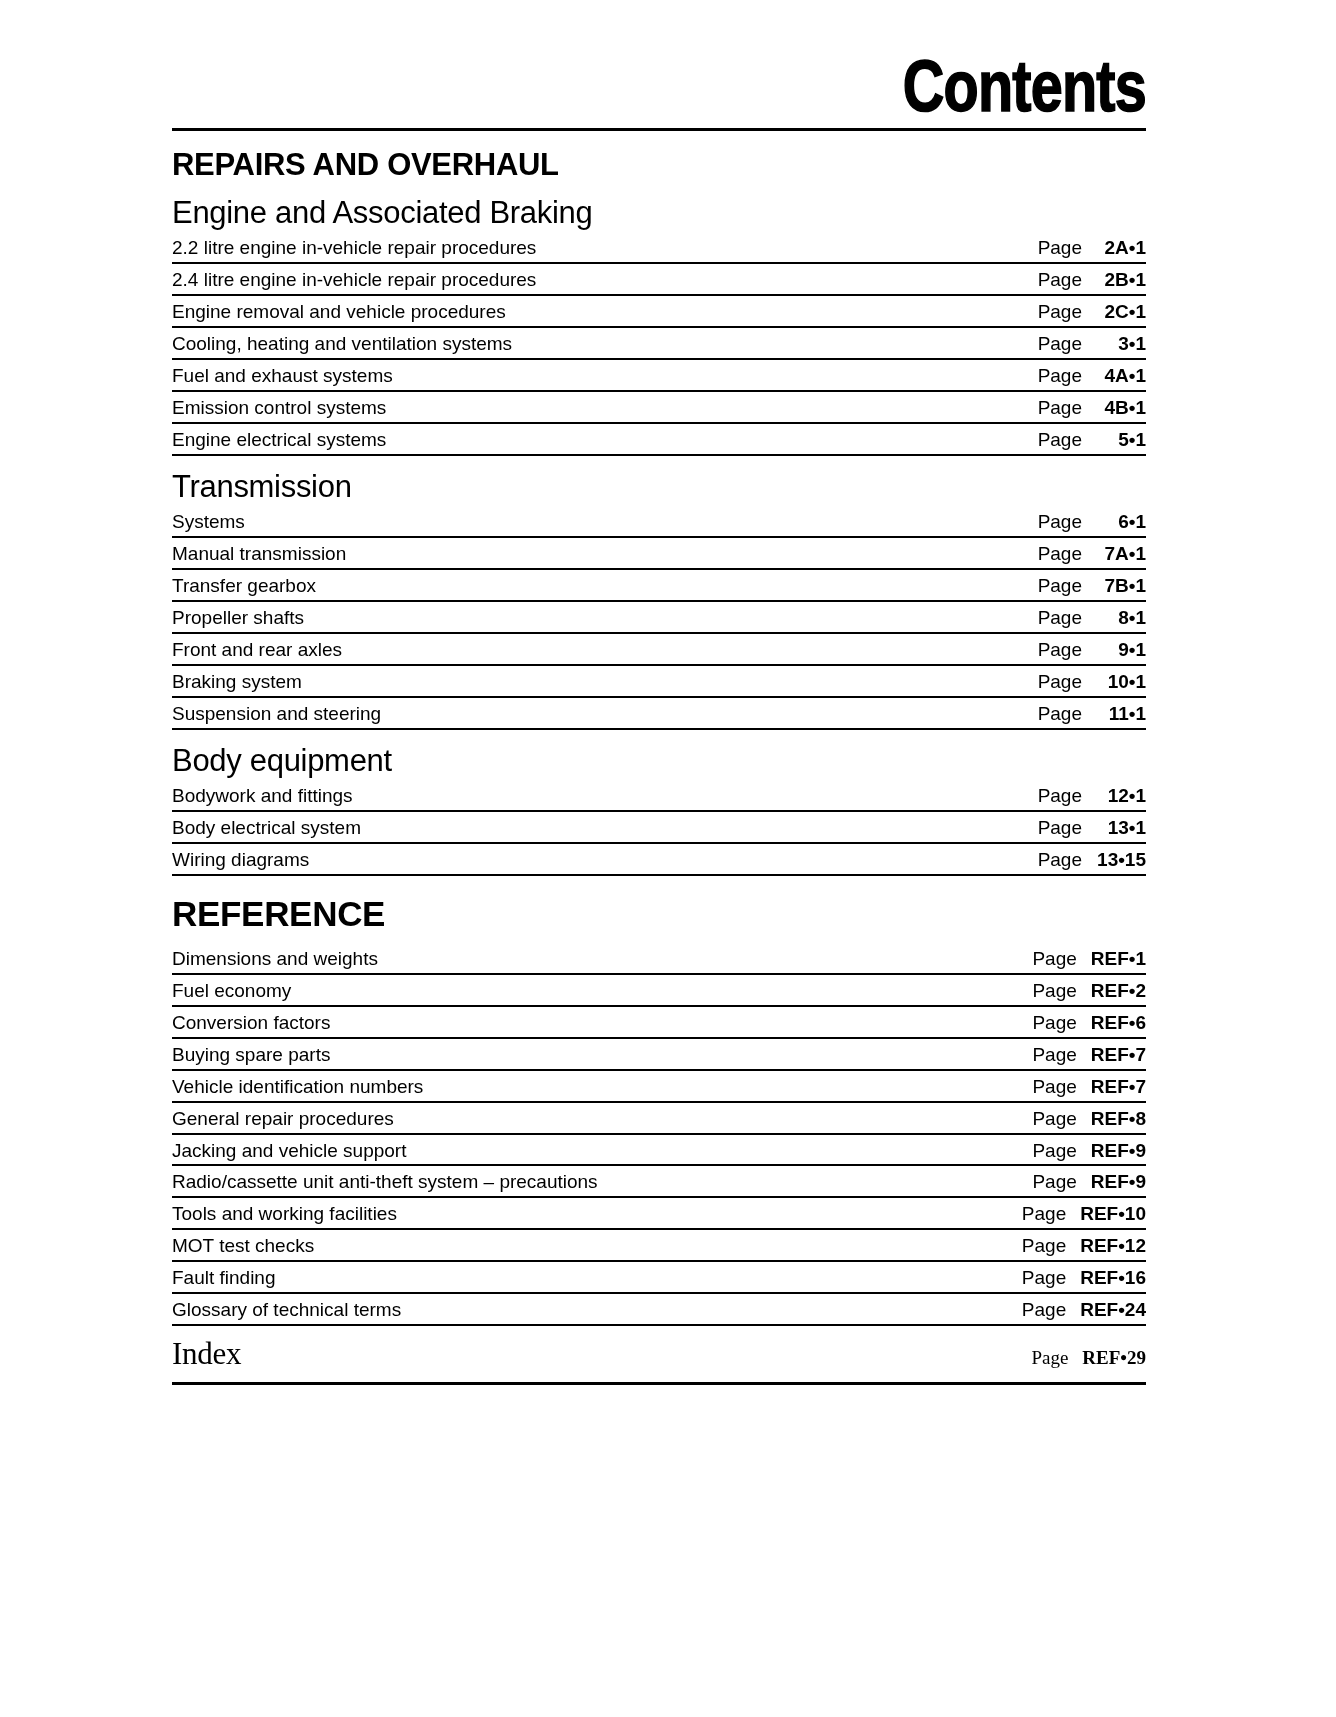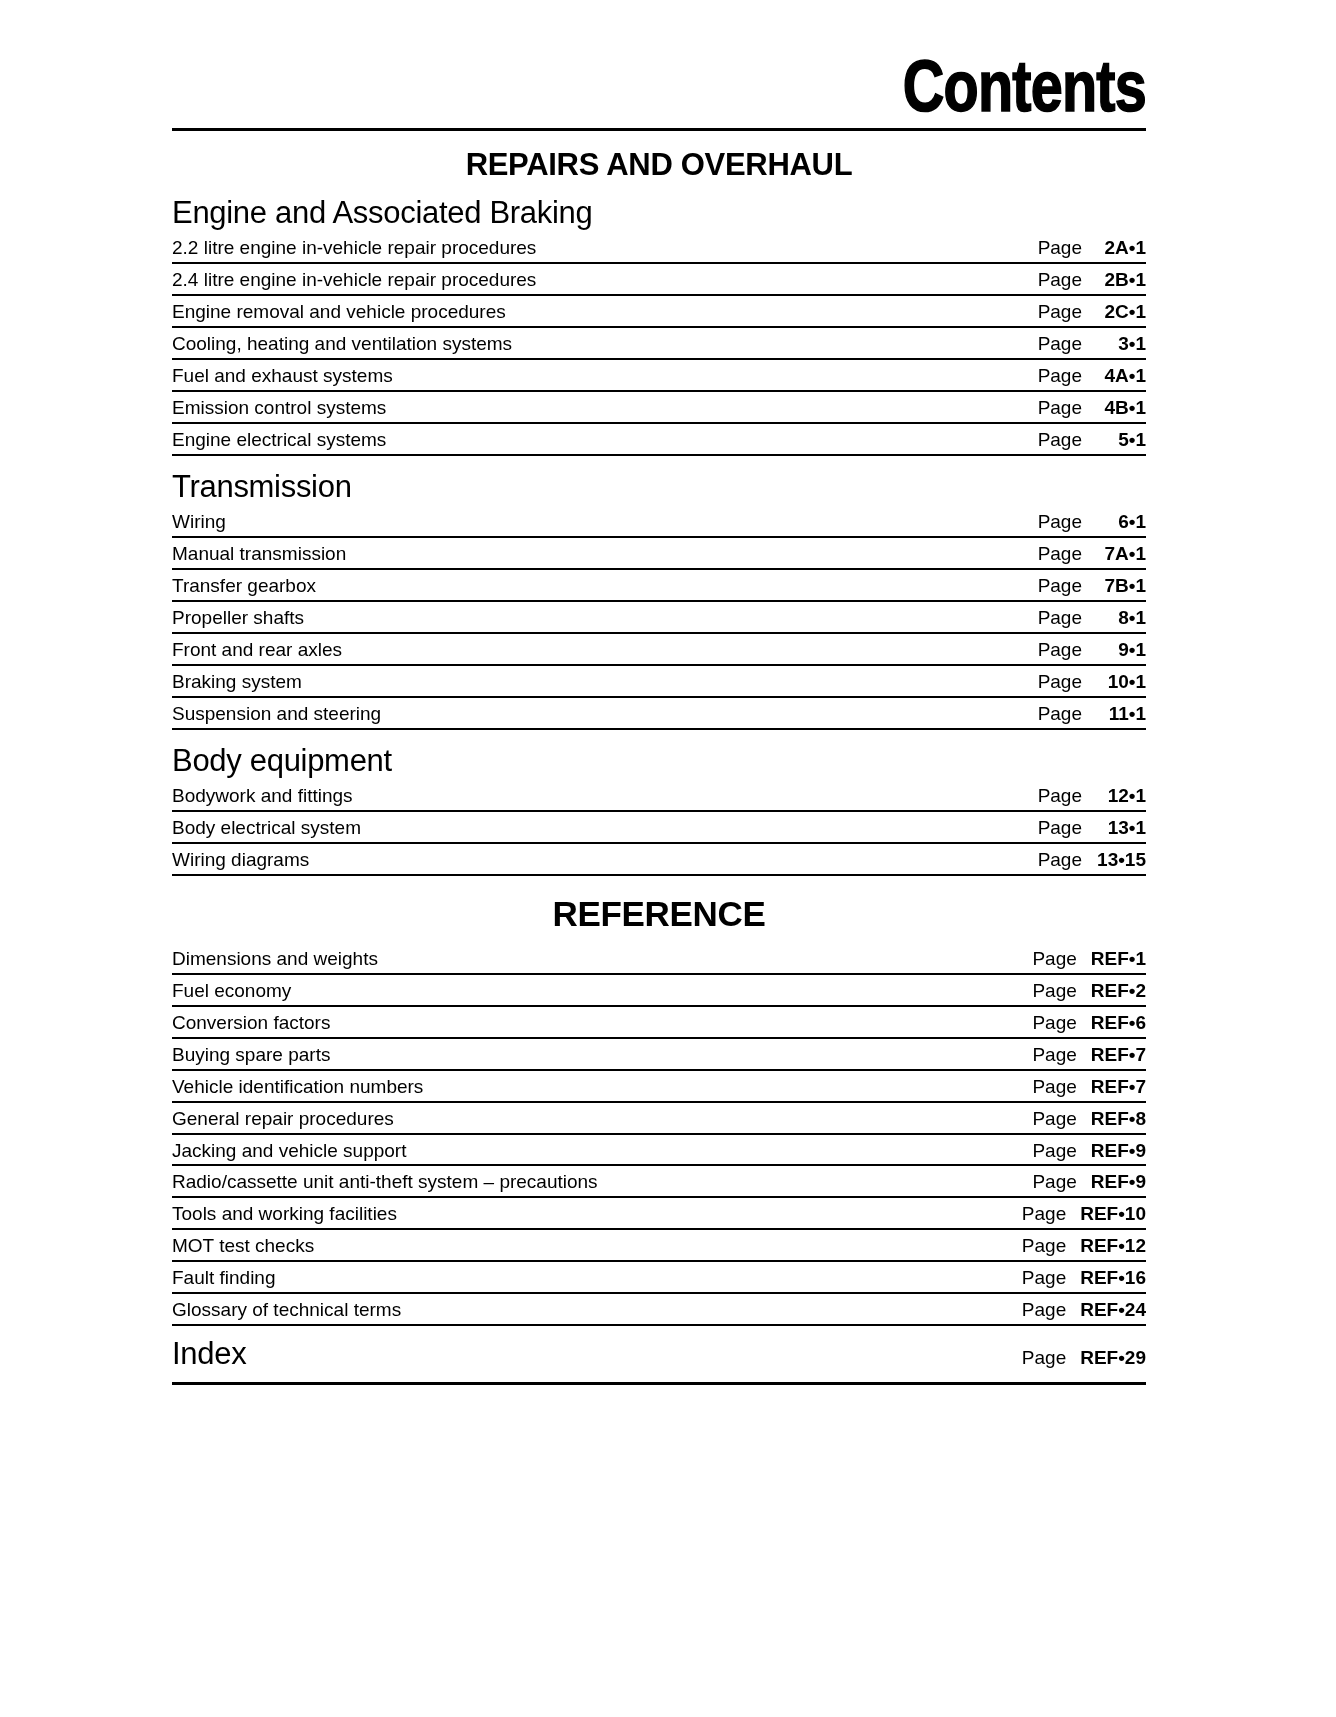--- a/index.html
+++ b/index.html
@@ -36,21 +36,20 @@
     transform-origin: 100% 100%;
     white-space: nowrap;
   }
   
   .part-heading {
     margin: 18px 0 0 0;
     font-size: 31px;
     font-weight: 700;
     line-height: 1.05;
     letter-spacing: -0.3px;
-    text-align: center;
   }
   .part-heading.ref {
     margin: 20px 0 10px 0;
     font-size: 35px;
   }
   
   .section-heading {
     margin: 15px 0 3px 0;
     font-size: 31px;
     font-weight: 400;
@@ -76,20 +75,21 @@
     text-align: right;
     white-space: nowrap;
   }
   
   .index-row {
     display: flex;
     align-items: baseline;
     border-bottom: 3px solid #000;
     padding: 6px 0 10px 0;
     margin-top: 4px;
+    font-family: Liberation Serif, serif;
   }
   .index-heading {
     flex: 1 1 auto;
     font-size: 31px;
     font-weight: 400;
     letter-spacing: -0.3px;
   }
   .index-row .page-label { font-size: 19px; }
   .index-row .row-num { font-size: 19px; }
 </style>
@@ -149,21 +149,21 @@
     <span class="page-label">Page</span>
     <span class="row-num">5•1</span>
   </div>
 </div>
   </section>
 
   <section class="toc-section">
     <h3 class="section-heading">Transmission</h3>
     <div class="rows">
   <div class="row">
-    <span class="row-label">Wiring</span>
+    <span class="row-label">Systems</span>
     <span class="page-label">Page</span>
     <span class="row-num">6•1</span>
   </div>
 
   <div class="row">
     <span class="row-label">Manual transmission</span>
     <span class="page-label">Page</span>
     <span class="row-num">7A•1</span>
   </div>
 

